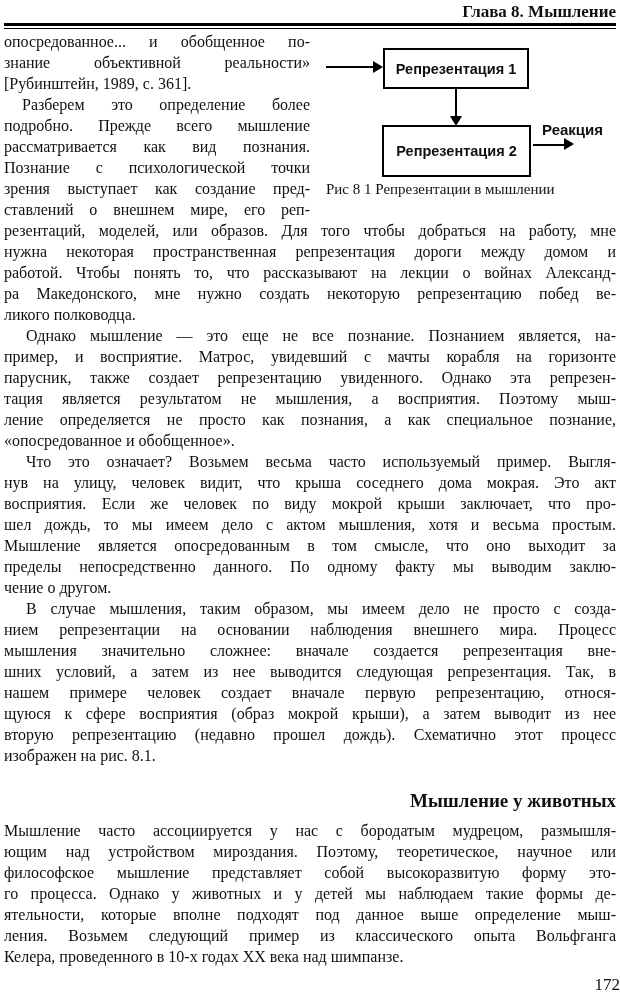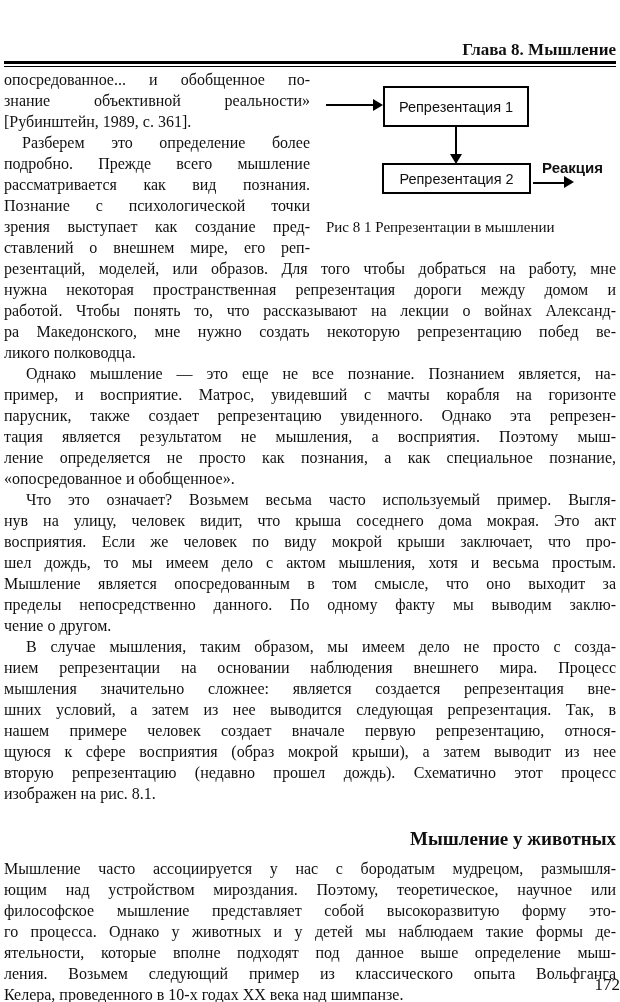--- a/index.html
+++ b/index.html
@@ -12,21 +12,20 @@
     font-family:"Liberation Serif", serif;
     box-sizing:border-box;
     padding:2px 4px;
     overflow:hidden;
   }
   .running-head{
     text-align:right;
     font-weight:700;
     font-size:17px;
     line-height:19px;
-    margin-top:38px;
   }
   .rule{width:100%;background:#000;}
   .rule.thick{height:3px;margin-top:2px;}
   .rule.thin{height:1px;margin-top:2px;}
 
   .top-flex{display:flex;margin-top:2px;}
   .col{width:306px;flex:0 0 306px;}
 
   .line{
     font-size:16px;
@@ -43,28 +42,28 @@
     width:296px;
     margin-left:10px;
     height:189px;
     flex:1;
   }
   .fbox{
     position:absolute;
     border:2px solid #000;
     background:#fff;
     font-family:"Liberation Sans", sans-serif;
-    font-weight:400;
+    font-weight:700;
     font-size:14.5px;
     display:flex;align-items:center;justify-content:center;
     box-sizing:border-box;
     white-space:nowrap;
   }
   .box1{left:63px;top:17px;width:146px;height:41px;}
-  .box2{left:62px;top:94px;width:149px;height:31px;}
+  .box2{left:62px;top:94px;width:149px;height:52px;}
   .hline{position:absolute;height:2px;background:#000;}
   .vline{position:absolute;width:2px;background:#000;}
   .arrow-in-line{left:6px;top:35px;width:48px;}
   .arrow-out-line{left:213px;top:113px;width:32px;}
   .fig-vline{left:135px;top:58px;height:28px;}
   .tri-right{
     position:absolute;width:0;height:0;
     border-left:10px solid #000;
     border-top:6px solid transparent;
     border-bottom:6px solid transparent;
@@ -162,21 +161,21 @@
     <div class="line">восприятия. Если же человек по виду мокрой крыши заключает, что про-</div>
     <div class="line">шел дождь, то мы имеем дело с актом мышления, хотя и весьма простым.</div>
     <div class="line">Мышление является опосредованным в том смысле, что оно выходит за</div>
     <div class="line">пределы непосредственно данного. По одному факту мы выводим заклю-</div>
     <div class="line last">чение о другом.</div>
   </div>
 
   <div class="para">
     <div class="line indent">В случае мышления, таким образом, мы имеем дело не просто с созда-</div>
     <div class="line">нием репрезентации на основании наблюдения внешнего мира. Процесс</div>
-    <div class="line">мышления значительно сложнее: является создается репрезентация вне-</div>
+    <div class="line">мышления значительно сложнее: вначале создается репрезентация вне-</div>
     <div class="line">шних условий, а затем из нее выводится следующая репрезентация. Так, в</div>
     <div class="line">нашем примере человек создает вначале первую репрезентацию, относя-</div>
     <div class="line">щуюся к сфере восприятия (образ мокрой крыши), а затем выводит из нее</div>
     <div class="line">вторую репрезентацию (недавно прошел дождь). Схематично этот процесс</div>
     <div class="line last">изображен на рис. 8.1.</div>
   </div>
 
   <div class="section-heading">Мышление у животных</div>
 
   <div class="para">

